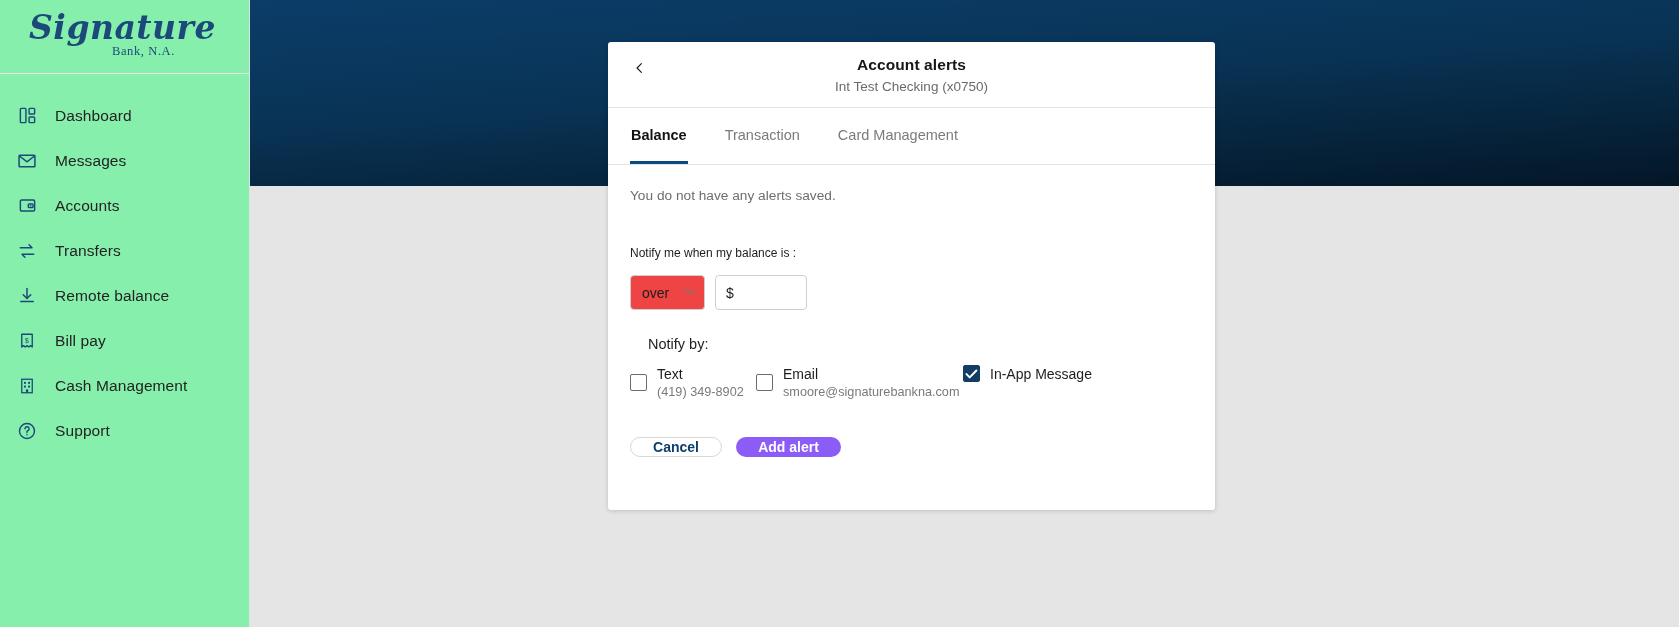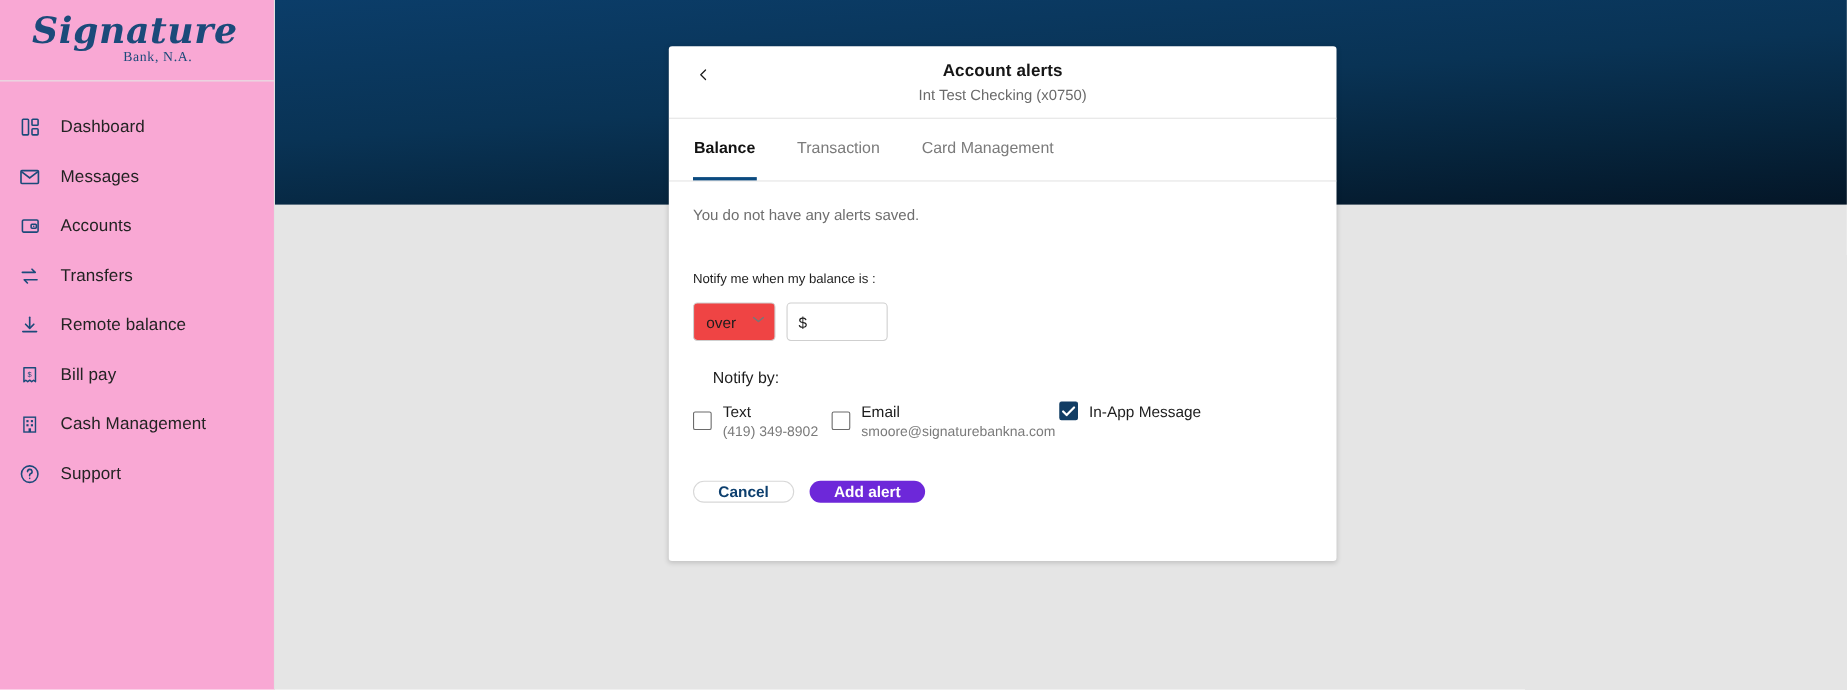--- a/index.html
+++ b/index.html
@@ -14,21 +14,21 @@
     position: relative;
     width: 1679px;
     height: 627px;
     display: flex;
   }
 
   
   .sidebar {
     width: 250px;
     height: 627px;
-    background: #f9a8d4;
+    background: #86efac;
     border-right: 1px solid #e2e2e2;
     flex: 0 0 250px;
     position: relative;
     z-index: 5;
   }
   .logo-area {
     height: 74px;
     border-bottom: 1px solid #e6e6e6;
     display: flex;
     align-items: center;
@@ -274,21 +274,21 @@
   }
   .btn-cancel {
     width: 92px;
     border: 1px solid #d8d8d8;
     background: #fff;
     color: #0d3f6e;
     font-weight: 700;
   }
   .btn-add {
     width: 105px;
-    background: #6d28d9;
+    background: #8b5cf6;
     color: #ffffff;
     font-weight: 700;
     border: none;
     cursor: default;
   }
 </style>
 </head>
 <body>
 
 <div id="app">

